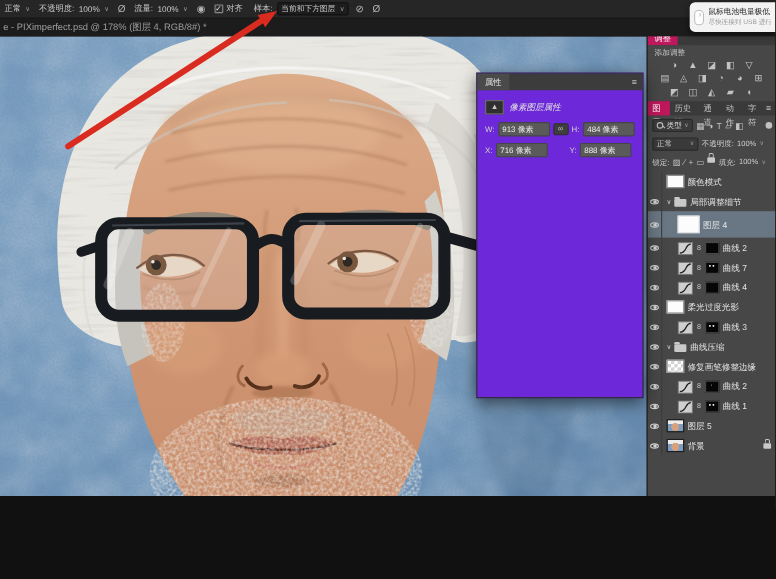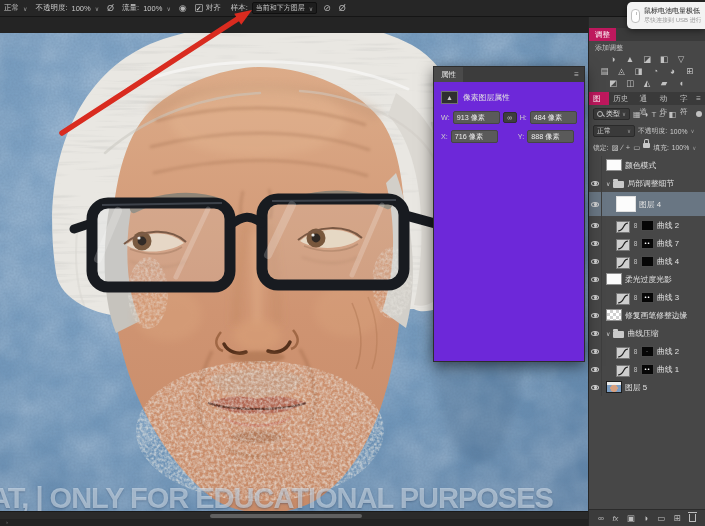--- a/index.html
+++ b/index.html
@@ -1,17 +1,17 @@
 <!DOCTYPE html>
 <html><head>
 <meta charset="utf-8">
 <style>
   * { margin:0; padding:0; box-sizing:border-box; font-family:"Liberation Sans","DejaVu Sans",sans-serif; }
   html,body { background:#111; }
-  #app { position:relative; width:705px; height:526px; background:#242424; overflow:hidden;padding-left:14px; }
+  #app { position:relative; width:705px; height:451px; background:#242424; overflow:hidden;padding-left:14px; }
 
   
   .options-bar { position:absolute; left:0; top:0; width:705px; height:17px; background:#262626;
     border-bottom:1px solid #151515; display:flex; align-items:center; font-size:7.5px; color:#c9c9c9;
     white-space:nowrap; padding-left:4px; z-index:20; }
   .opt-text { margin-right:4px; }
   .opt-caret { font-size:6px; color:#9a9a9a; margin-right:8px; }
   .opt-icon { color:#b5b5b5; font-size:9px; margin-right:8px; }
   .checkbox { width:8px; height:8px; border:1px solid #8a8a8a; background:#2c2c2c; font-size:7px; line-height:7px;
     color:#e5e5e5; text-align:center; border-radius:1px; margin-right:3px; }
@@ -36,21 +36,21 @@
 
   
   .arrow-svg { position:absolute; left:0; top:0; z-index:95; pointer-events:none; }
 
   
   .props { position:absolute; left:433px; top:66px; width:152px; height:296px; background:#6d28d9;
     box-shadow:0 4px 14px rgba(0,0,0,0.55); border:1px solid #2d2d2d; z-index:40; }
   .props-tabbar { height:15px; background:#3c3c3c; display:flex; align-items:center; }
   .props-tab { background:#4a4a4a; color:#eee; font-size:7.5px; padding:0 7px; line-height:15px; }
   .props-menu { margin-left:auto; padding-right:5px; color:#bbb; font-size:8px; }
-  .props-header { display:flex; align-items:center; gap:5px; margin:9px 7px 7px; }
+  .props-header { display:flex; align-items:center; gap:5px; margin:9px 7px 7px;font-style:italic; }
   .pl-icon { width:17px; height:13px; background:#2f2f2f; border:1px solid #707070; color:#ccc;
     font-size:7px; line-height:12px; text-align:center; }
   .props-header-label { font-size:7.8px; color:#e2e2e2; }
   .prow { display:flex; align-items:center; gap:3px; margin:6px 7px; font-size:7.2px; color:#cfcfcf; }
   .pfield { background:#5a5a5a; border:1px solid #454545; border-radius:2px; height:13px; line-height:11px;
     padding:0 3px; width:47px; color:#ededed; }
   .linkwh { width:14px; height:11px; background:#3e3e3e; border:1px solid #2e2e2e; color:#ccc; font-size:7px;
     line-height:10px; text-align:center; border-radius:2px; }
   .spacer14 { width:14px; }
 
@@ -160,20 +160,23 @@
     <span class="opt-text">对齐</span>
     <span class="opt-text" style="margin-left:6px">样本:</span>
     <span class="opt-select">
       <span style="font-size:7px">当前和下方图层</span>
       <span class="opt-caret">∨</span>
     </span>
     <span class="opt-icon">⊘</span>
     <span class="opt-icon">Ø</span>
   </div>
 
+  <div class="doc-tabbar">
+    <span>e - PIXimperfect.psd @ 178% (图层 4, RGB/8#) *</span>
+  </div>
 
   <div class="canvas">
     <svg width="588" height="478" viewBox="0 0 588 478">
       <defs>
         <linearGradient id="skin" x1="0" y1="0" x2="0" y2="1">
           <stop offset="0" stop-color="#dcab88"></stop>
             <stop offset="0.55" stop-color="#cf9472"></stop>
             <stop offset="1" stop-color="#c68a68"></stop>
         </linearGradient>
         <radialGradient id="wall" cx="0.35" cy="0.3" r="1.1">
@@ -510,32 +513,32 @@
             <span class="linkg">8</span>
             <span class="mask">••</span>
             <span class="layer-name">曲线 3</span>
           </div>
         </div>
         <div class="layer-row">
           <div class="eye-cell">
             <span class="eye"></span>
           </div>
           <div class="l-content">
-            <span class="thumb checker"></span>
-            <span class="layer-name">修复画笔修整边缘</span>
-          </div>
-        </div>
-        <div class="layer-row">
-          <div class="eye-cell">
-            <span class="eye"></span>
-          </div>
-          <div class="l-content">
             <span class="caret">∨</span>
             <span class="folder"></span>
             <span class="layer-name">曲线压缩</span>
+          </div>
+        </div>
+        <div class="layer-row">
+          <div class="eye-cell">
+            <span class="eye"></span>
+          </div>
+          <div class="l-content">
+            <span class="thumb checker"></span>
+            <span class="layer-name">修复画笔修整边缘</span>
           </div>
         </div>
         <div class="layer-row child">
           <div class="eye-cell">
             <span class="eye"></span>
           </div>
           <div class="l-content">
             <span class="curve-wrap"><svg width="14" height="12" viewBox="0 0 14 12">
                 <rect x="0.5" y="0.5" width="13" height="11" fill="#cfcfcf" stroke="#777"></rect>
                 <path d="M2 10 C6 10 7 7 8 5 C9 3 11 2 12 2" stroke="#222" stroke-width="1.2" fill="none"></path>
@@ -560,20 +563,30 @@
           </div>
         </div>
         <div class="layer-row">
           <div class="eye-cell">
             <span class="eye"></span>
           </div>
           <div class="l-content">
             <span class="thumb photo"></span>
             <span class="layer-name">图层 5</span>
           </div>
+        </div>
+        <div class="layer-row">
+          <div class="eye-cell">
+            <span class="eye"></span>
+          </div>
+          <div class="l-content">
+            <span class="thumb photo"></span>
+            <span class="layer-name">背景</span>
+          </div>
+          <span class="mini-lock row-lock"></span>
         </div>
       </div>
 
     <div class="layers-bottom" id="layers-bottom">
         <span class="b-icon">∞</span>
         <span class="b-icon fx">fx</span>
         <span class="b-icon">▣</span>
         <span class="b-icon">◑</span>
         <span class="b-icon">▭</span>
         <span class="b-icon">⊞</span>

